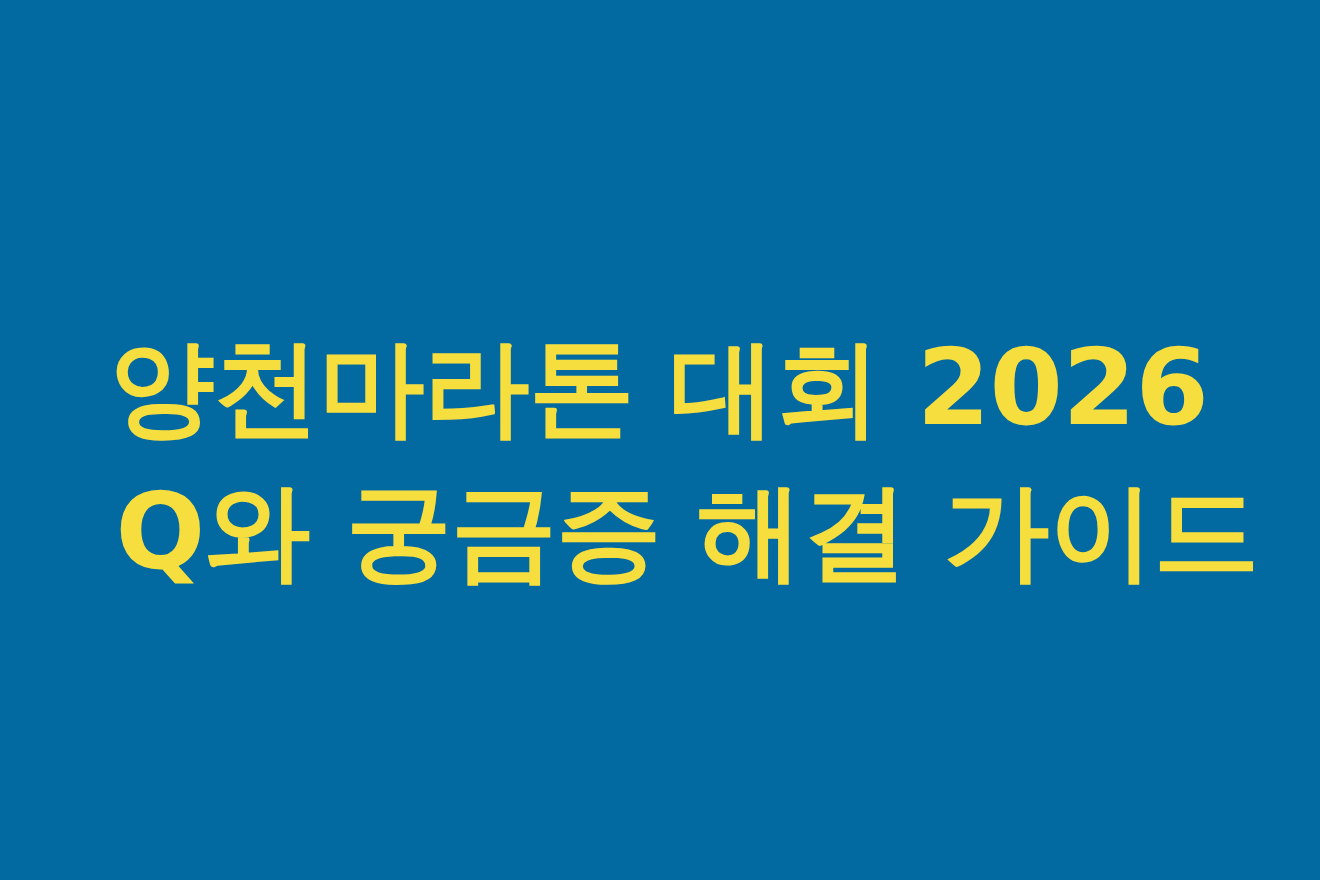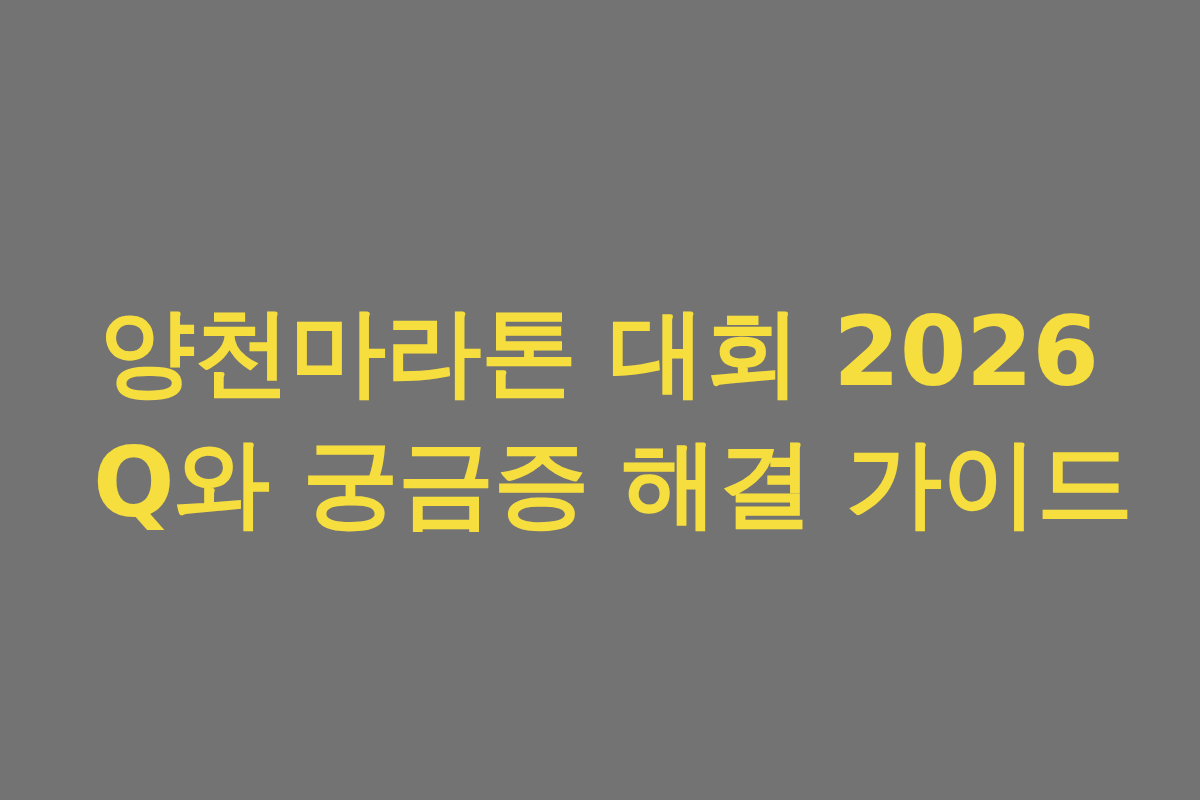--- a/index.html
+++ b/index.html
@@ -39,26 +39,26 @@
     font-weight: 700;
     font-size: 96px;
     line-height: 1.36;
     letter-spacing: -0.5px;
     white-space: pre;
   }
 
   
   #title-line-1 { margin-left: 14px; }
   #title-line-2 { margin-left: 0px; }
-  #title-line-3 { margin-left: 8px; }
+  #title-line-3 { margin-left: 20px; }
 </style>
 </head>
 <body>
 
-<div id="thumbnail-card" style="background: #737373;">
+<div id="thumbnail-card" style="background: #0369a1;">
 
   <div id="title-block" style="text-align: left;">
 
     <span class="title-line" id="title-line-1" style="color: rgb(246, 222, 62);">양천마라톤 대회 2026</span>
 
 
     <span class="title-line" id="title-line-3" style="color: rgb(246, 222, 62);">Q와 궁금증 해결 가이드</span>
 
   </div>
 </div>

